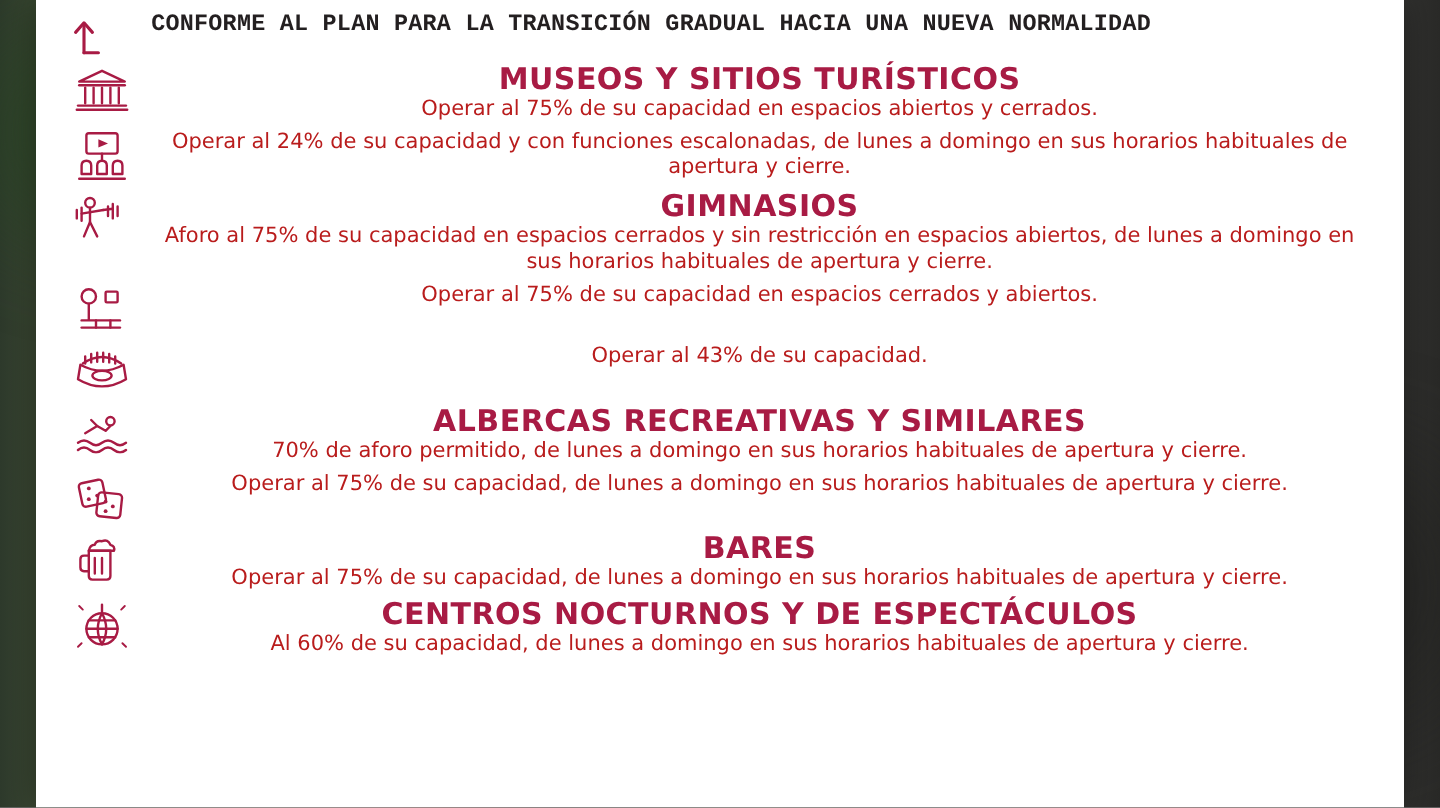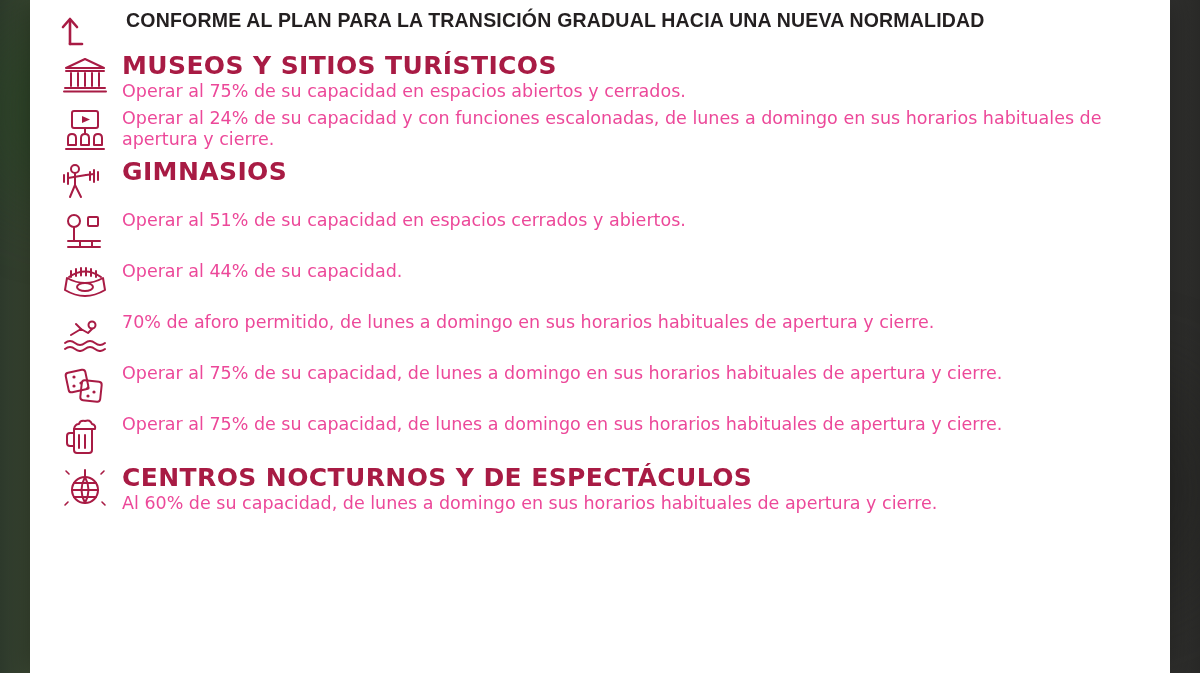--- a/index.html
+++ b/index.html
@@ -75,39 +75,40 @@
     padding-top: 2px;
   }
   .header-icon {
     width: 54px;
     min-width: 54px;
     height: 38px;
     position: relative;
   }
   .header-icon svg { display: block; }
   .header-text {
-    font-family: Liberation Sans, sans-serif;
+    font-family: Liberation Mono, monospace;
     font-weight: bold;
     font-size: 19.5px;
     letter-spacing: .2px;
     line-height: 1.18;
     color: #231f20;
     text-transform: uppercase;
     padding-top: 1px;
   }
 
   
   .list {
     margin-top: 6px;
   }
   .entry {
     display: flex;
     align-items: flex-start;
     gap: 10px;
     margin-bottom: 5px;
+    text-align: center;
   }
   .entry-icon {
     width: 54px;
     min-width: 54px;
     height: 46px;
     display: flex;
     align-items: center;
     justify-content: center;
     color: #a81b44;
   }
@@ -123,21 +124,21 @@
     line-height: 1.04;
     letter-spacing: .4px;
     color: #a81b44;
     text-transform: uppercase;
     margin: 0 0 2px 0;
   }
   .entry-desc {
     font-family: "DejaVu Sans", sans-serif;
     font-size: 17.5px;
     line-height: 1.2;
-    color: #ec4899;
+    color: #b91c1c;
     margin: 0;
   }
 
   
   .entry.two-line .entry-desc { line-height: 1.22; }
   .entry:last-child { margin-bottom: 0; }
 </style>
 </head>
 <body>
 
@@ -203,64 +204,66 @@
               <path d="M15 12 L15 24"></path>
               <path d="M15 24 L10 36 M15 24 L21 36"></path>
               <path d="M8 17 L26 14"></path>
               <path d="M4 14 L4 21 M8 12 L8 23"></path>
               <path d="M30 11 L30 19 M34 9 L34 21 M38 11 L38 19"></path>
               <path d="M26 14 L34 13"></path>
             </svg>
           </div>
           <div class="entry-body">
             <div class="entry-title">GIMNASIOS</div>
+            <div class="entry-desc">Aforo al 75% de su capacidad en espacios cerrados y sin restricción en espacios abiertos, de lunes a domingo en sus horarios habituales de apertura y cierre.</div>
           </div>
         </div>
 
         <div class="entry">
           <div class="entry-icon">
             <svg width="46" height="40" viewBox="0 0 46 40" fill="none" stroke="#a81b44" stroke-width="2" stroke-linecap="round" stroke-linejoin="round">
               <circle cx="12" cy="9" r="6"></circle>
               <path d="M12 15 L12 28"></path>
               <rect x="26" y="5" width="10" height="9" rx="1"></rect>
               <path d="M6 29 L38 29"></path>
               <path d="M6 35 L38 35"></path>
               <path d="M18 29 L18 35 M30 29 L30 35"></path>
             </svg>
           </div>
           <div class="entry-body">
-            <div class="entry-desc">Operar al 51% de su capacidad en espacios cerrados y abiertos.</div>
+            <div class="entry-desc">Operar al 75% de su capacidad en espacios cerrados y abiertos.</div>
           </div>
         </div>
 
         <div class="entry">
           <div class="entry-icon">
             <svg width="48" height="40" viewBox="0 0 48 40" fill="none" stroke="#a81b44" stroke-width="2" stroke-linecap="round" stroke-linejoin="round">
               <path d="M8 14 q16 -11 32 0"></path>
               <path d="M10 8 L10 14 M15 6 L15 13 M20 5 L20 12.5 M25 5 L25 12.5 M30 6 L30 13 M35 8 L35 14"></path>
               <path d="M6 15 q18 10 36 0 l2 12 q-20 12 -40 0 z"></path>
               <ellipse cx="24" cy="24" rx="8" ry="4"></ellipse>
             </svg>
           </div>
           <div class="entry-body">
-            <div class="entry-desc">Operar al 44% de su capacidad.</div>
+            <div class="entry-desc">Operar al 43% de su capacidad.</div>
           </div>
         </div>
 
         <div class="entry">
           <div class="entry-icon">
             <svg width="48" height="36" viewBox="0 0 48 36" fill="none" stroke="#a81b44" stroke-width="2" stroke-linecap="round" stroke-linejoin="round">
               <circle cx="31" cy="9" r="3.5"></circle>
               <path d="M10 19 L20 13 L27 17 L31 13"></path>
               <path d="M20 13 L15 8"></path>
               <path d="M4 27 q5 -4 10 0 t10 0 t10 0 t10 0"></path>
               <path d="M4 33 q5 -4 10 0 t10 0 t10 0 t10 0"></path>
             </svg>
           </div>
           <div class="entry-body">
+            <div class="entry-title">ALBERCAS RECREATIVAS Y SIMILARES</div>
             <div class="entry-desc">70% de aforo permitido, de lunes a domingo en sus horarios habituales de apertura y cierre.</div>
           </div>
         </div>
 
         <div class="entry">
           <div class="entry-icon">
             <svg width="44" height="40" viewBox="0 0 44 40" fill="none" stroke="#a81b44" stroke-width="2" stroke-linecap="round" stroke-linejoin="round">
               <rect x="4" y="6" width="20" height="20" rx="3" transform="rotate(-12 14 16)"></rect>
               <rect x="18" y="16" width="20" height="20" rx="3" transform="rotate(6 28 26)"></rect>
               <circle cx="11" cy="12" r="1.6" fill="#a81b44" stroke="none"></circle>
@@ -279,20 +282,21 @@
         <div class="entry">
           <div class="entry-icon">
             <svg width="42" height="40" viewBox="0 0 42 40" fill="none" stroke="#a81b44" stroke-width="2" stroke-linecap="round" stroke-linejoin="round">
               <path d="M10 13 L10 34 q0 3 3 3 h12 q3 0 3 -3 L28 13 Z"></path>
               <path d="M10 17 L6 17 q-3 0 -3 3 L3 27 q0 3 3 3 L10 30"></path>
               <path d="M10 13 q1 -5 5 -5 q1 -4 6 -3 q5 -2 7 3 q4 1 3 5 Z"></path>
               <path d="M15 19 L15 32 M21 19 L21 32"></path>
             </svg>
           </div>
           <div class="entry-body">
+            <div class="entry-title">BARES</div>
             <div class="entry-desc">Operar al 75% de su capacidad, de lunes a domingo en sus horarios habituales de apertura y cierre.</div>
           </div>
         </div>
 
         <div class="entry">
           <div class="entry-icon">
             <svg width="44" height="42" viewBox="0 0 44 42" fill="none" stroke="#a81b44" stroke-width="2" stroke-linecap="round" stroke-linejoin="round">
               <path d="M22 4 L22 10"></path>
               <circle cx="22" cy="24" r="13"></circle>
               <path d="M9 24 L35 24 M11 17 L33 17 M11 31 L33 31"></path>

